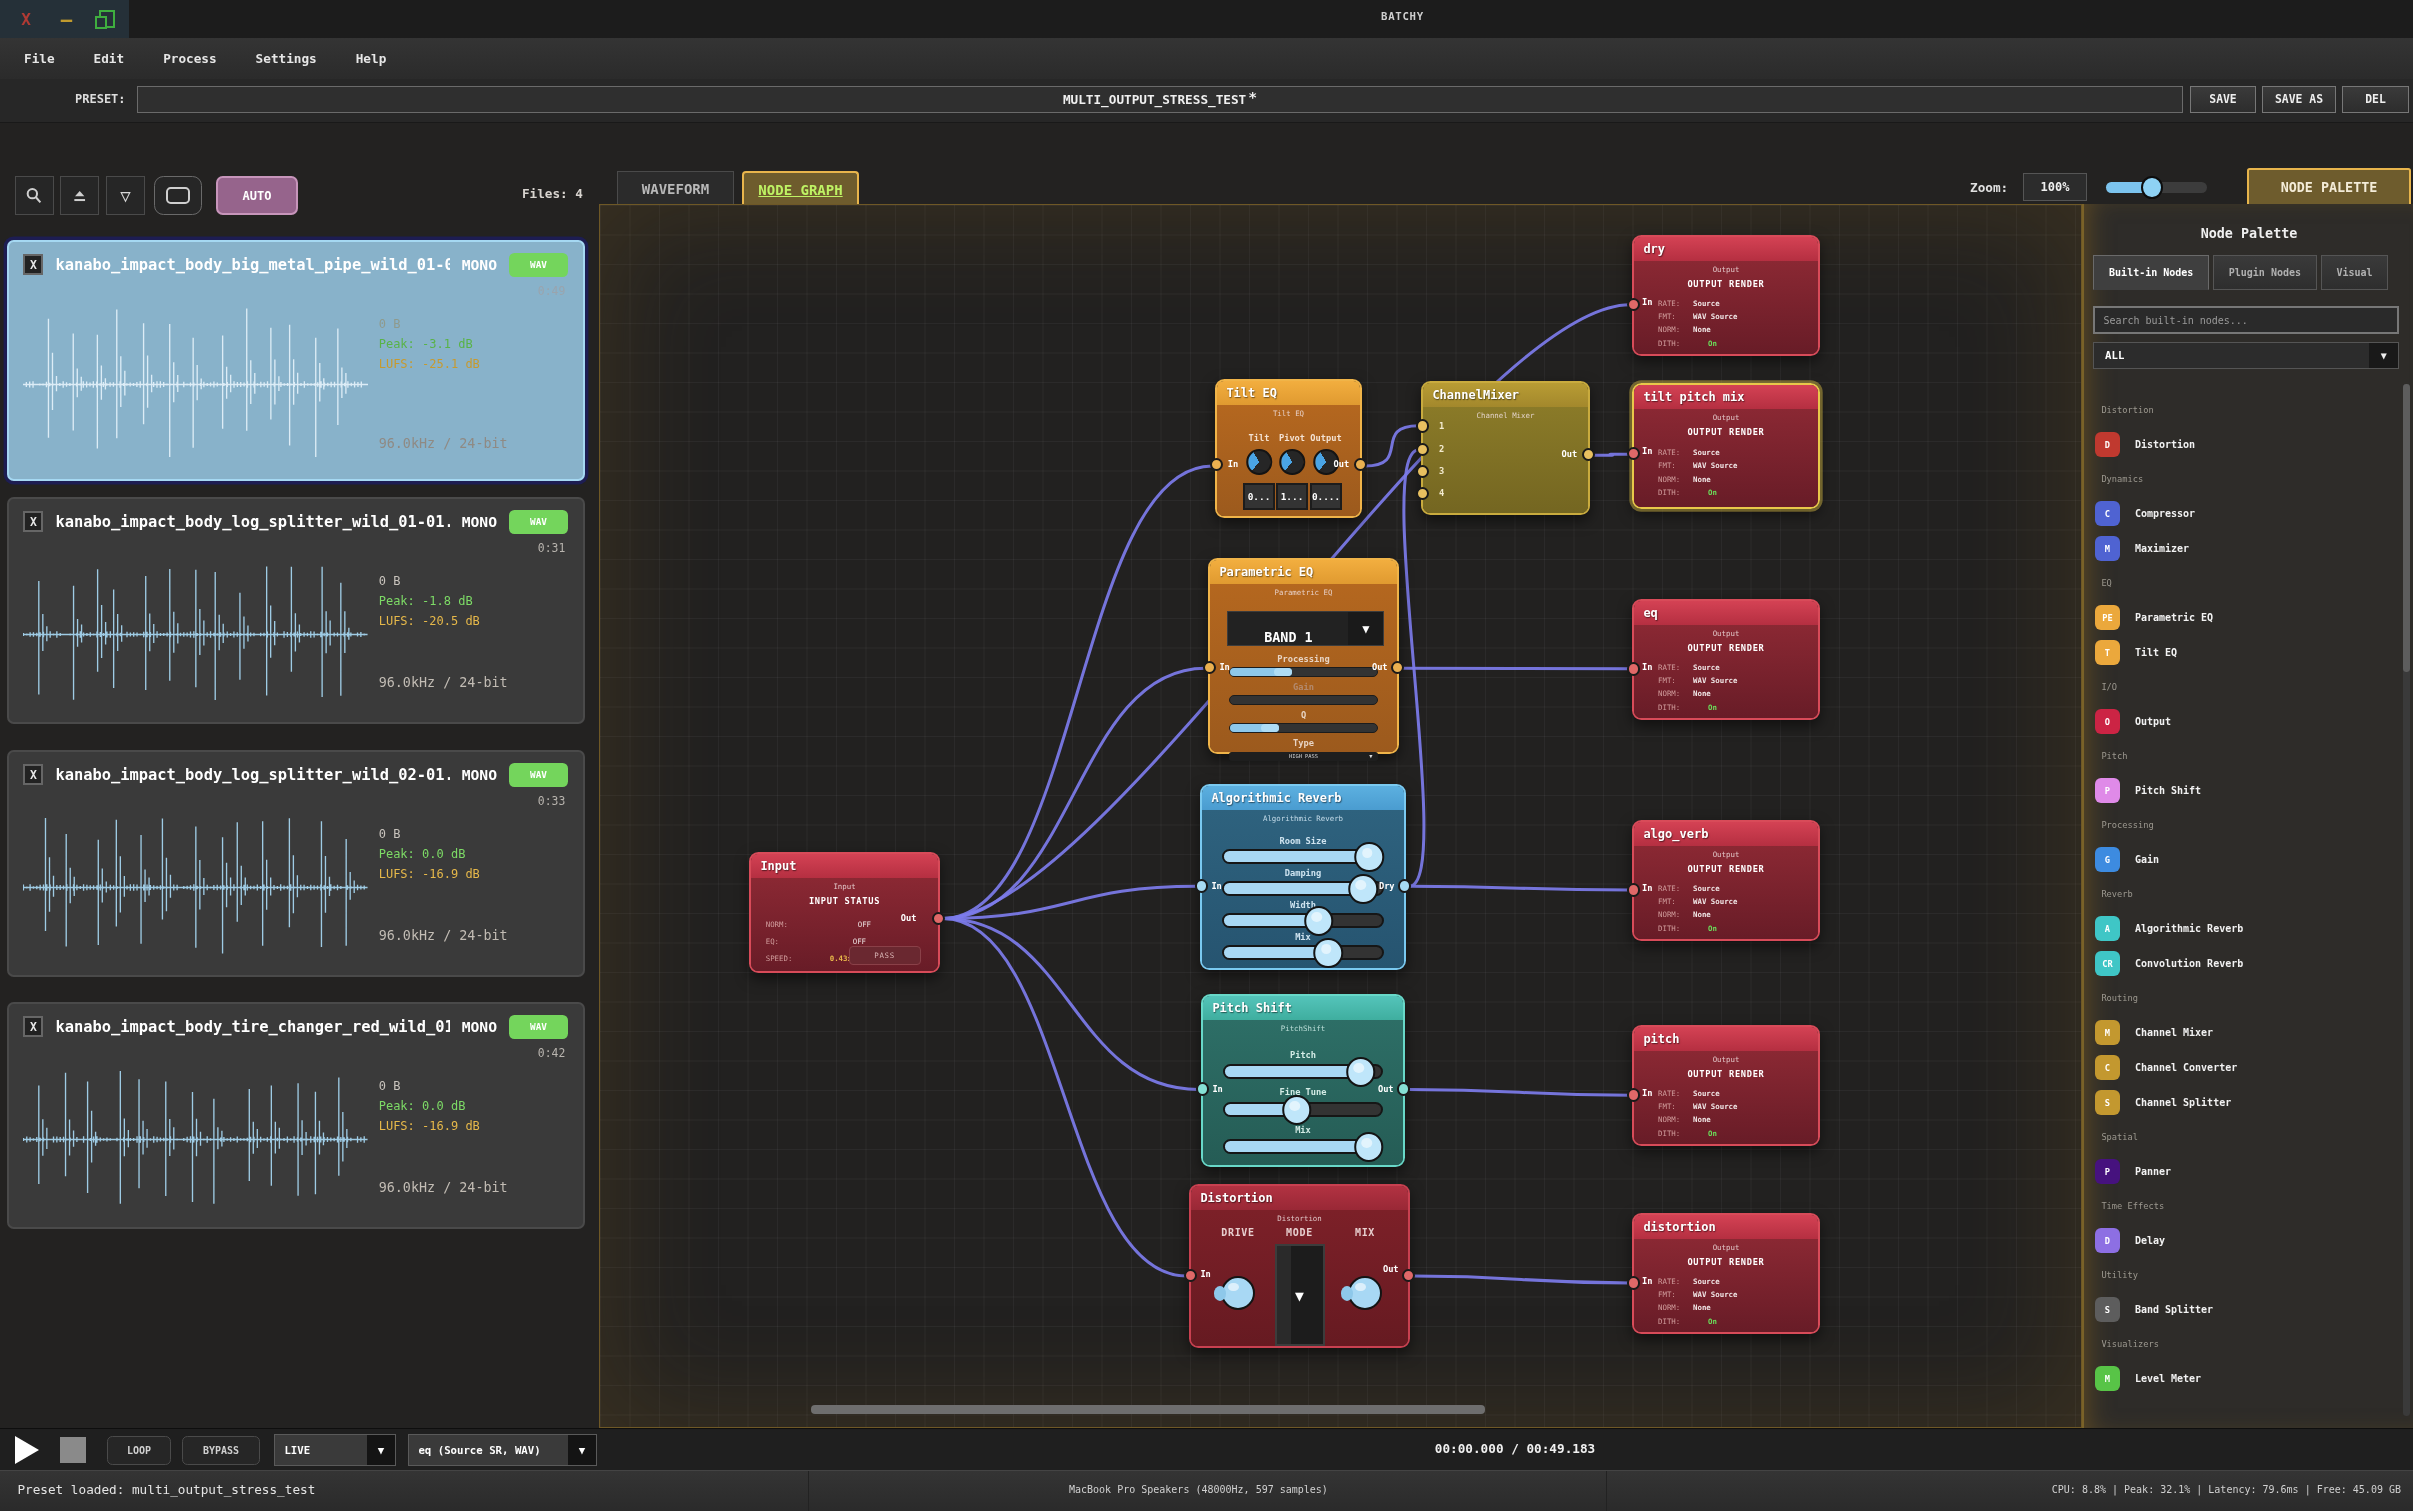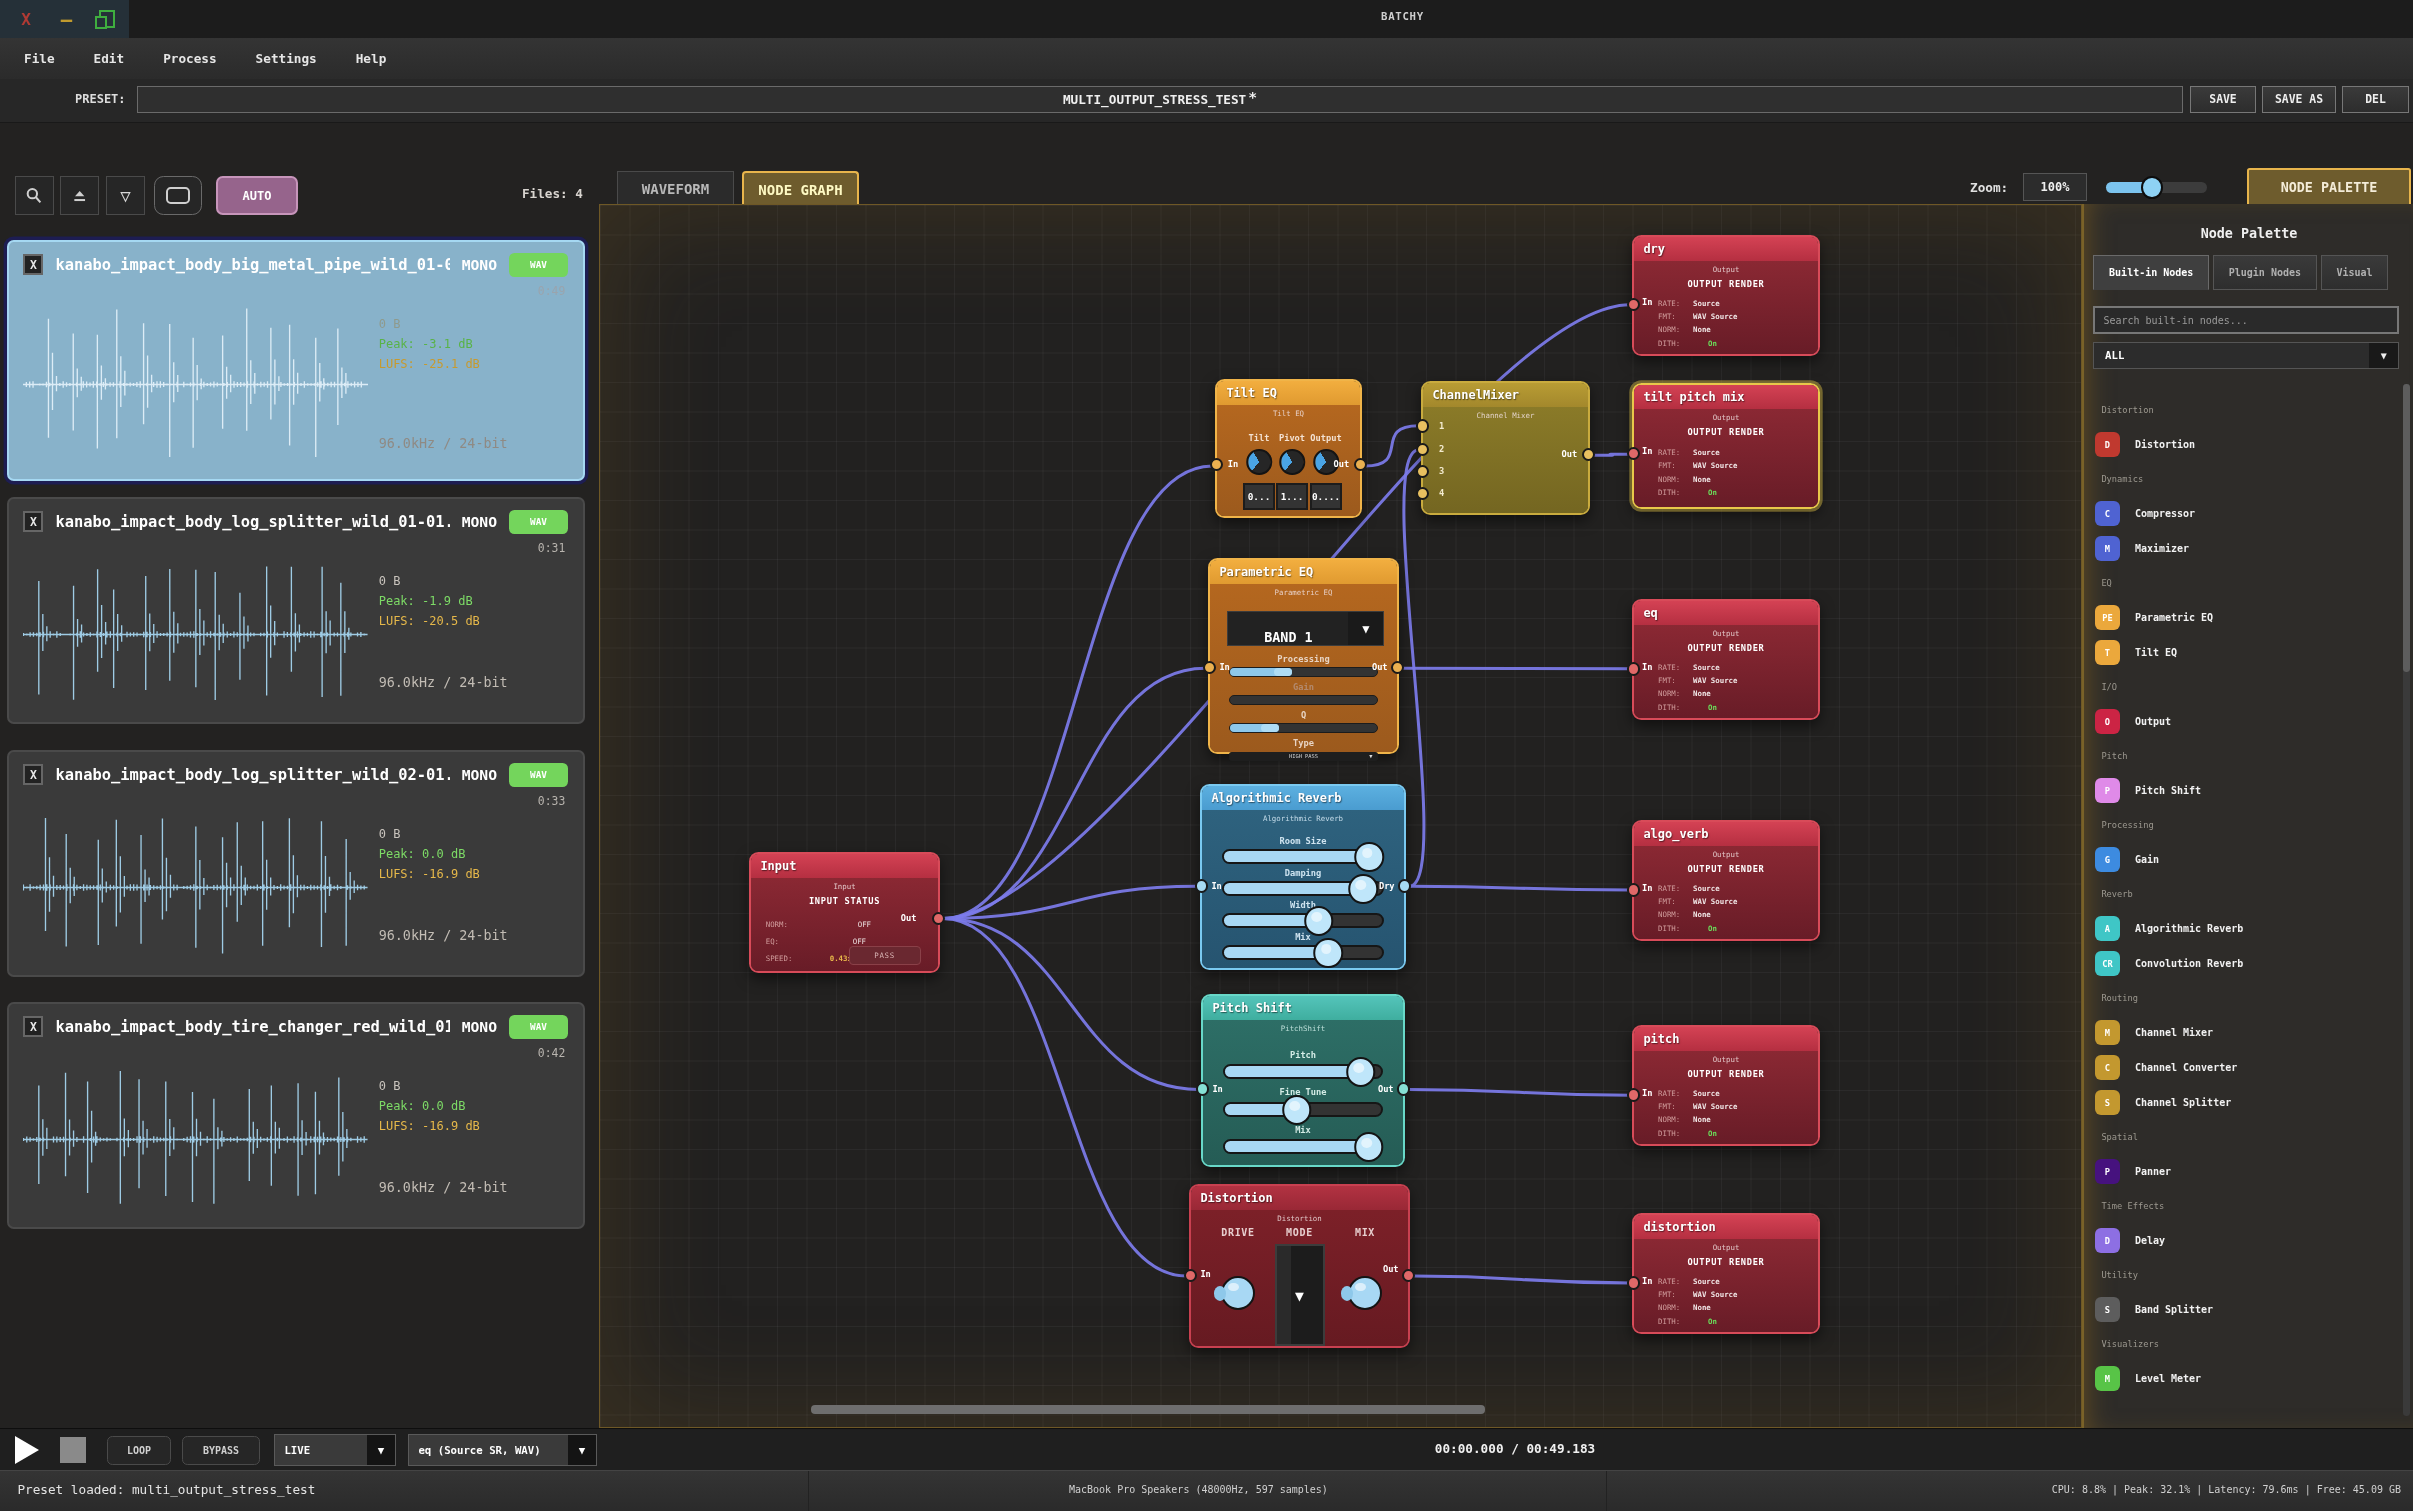--- a/index.html
+++ b/index.html
@@ -51,21 +51,21 @@
   .fileinfo{position:absolute;left:370px;top:72px;font-size:12px;line-height:20px;}
   .inf-size{color:#8f9a8c;} .card:not(.selected) .inf-size{color:#c9c4bd;}
   .inf-peak{color:#59b348;} .card:not(.selected) .inf-peak{color:#7ddb66;}
   .inf-lufs{color:#c79a2e;} .card:not(.selected) .inf-lufs{color:#e6b84a;}
   .spec{position:absolute;left:370px;font-size:13.4px;color:#8f8a84;}
   .card:not(.selected) .spec{color:#c2bcb4;}
 
   
   .gtab{position:absolute;top:171px;height:35px;box-sizing:border-box;display:flex;align-items:center;justify-content:center;font-size:14px;font-weight:bold;}
   #tab-waveform{left:617px;width:117px;background:#2b2b2b;border:1.3px solid #4a4a4a;color:#b8b8b8;}
-  #tab-nodegraph{left:742px;width:117px;background:#6e5c2d;border:2px solid #e8b54c;border-bottom:none;color:#fef9c3;border-radius:4px 4px 0 0;}
+  #tab-nodegraph{left:742px;width:117px;background:#6e5c2d;border:2px solid #e8b54c;border-bottom:none;color:#bef264;border-radius:4px 4px 0 0;text-decoration:underline;}
   .zoomlabel{position:absolute;left:1970px;top:180px;font-size:12.7px;font-weight:bold;color:#e0e0e0;}
   .zoomfield{position:absolute;left:2023px;top:173px;width:64px;height:28px;background:#2c2c2c;border:1.3px solid #555;box-sizing:border-box;display:flex;align-items:center;justify-content:center;font-size:12px;font-weight:bold;color:#f0f0f0;}
   .zoomslider{position:absolute;left:2106px;top:182px;width:101px;height:10.7px;background:#3c3c3c;border-radius:5.4px;}
   .zoomslider .zfill{position:absolute;left:0;top:0;width:44px;height:10.7px;background:#7cc4ee;border-radius:5.4px;}
   .zoomslider .zthumb{position:absolute;left:35px;top:-6px;width:21.5px;height:23px;background:#8ed2f4;border:2px solid #0d0d0d;border-radius:50%;box-sizing:border-box;}
   .palettebtn{position:absolute;left:2247px;top:168px;width:164px;height:39px;background:#6e5c2d;border:2px solid #e8b54c;box-sizing:border-box;display:flex;align-items:center;justify-content:center;font-size:13.4px;font-weight:bold;color:#f4ecd8;border-radius:2.7px 2.7px 0 0;}
 
   
   .canvas{position:absolute;left:599px;top:204px;width:1483px;height:1224px;background:#222120;
     background-image:linear-gradient(rgba(255,255,255,.045) 0.7px,transparent 0.7px),linear-gradient(90deg,rgba(255,255,255,.045) 0.7px,transparent 0.7px);
@@ -265,21 +265,21 @@
       <div class="fname">kanabo_impact_body_log_splitter_wild_01-01.wav</div>
       <div class="mono-tag">MONO</div>
       <div class="wavbadge">WAV</div>
     </div>
     <div class="dur">0:31</div>
     <svg class="wavesvg" width="345" height="147" viewBox="0 0 515 220">
         <path d="M0 110 L515 110 M0 107.65808917116374 L0 112.34191082883626 M5 108.65702146850526 L5 111.34297853149474 M10 106.71533285174519 L10 113.28466714825481 M15 106.7920010779053 L15 113.2079989220947 M20 107.36576027330011 L20 112.63423972669989 M25 106.56893274467438 L25 113.43106725532562 M30 105.77129190135747 L30 114.22870809864253 M35 106.18125099595636 L35 113.81874900404364 M40 105.0906137926504 L40 114.9093862073496 M45 108.66634170245379 L45 111.33365829754621 M50 105.16818839218467 L50 114.83181160781533 M55 107.89593180641532 L55 112.10406819358468 M60 108.85642507020384 L60 111.14357492979616 M65 108.98159542959183 L65 111.01840457040817 M70 108.66150004696101 L70 111.33849995303899 M75 108.20695775654167 L75 111.79304224345833 M80 107.53147594351321 L80 112.46852405648679 M85 105.08974726684391 L85 114.91025273315609 M90 107.1208231523633 L90 112.8791768476367 M95 107.7898079790175 L95 112.2101920209825 M100 106.58389088511467 L100 113.41610911488533 M105 108.4216820243746 L105 111.5783179756254 M110 105.59238674491644 L110 114.40761325508356 M115 106.22669921815395 L115 113.77330078184605 M120 107.84749616216868 L120 112.15250383783132 M125 105.50444389972836 L125 114.49555610027164 M130 105.17138026375324 L130 114.82861973624676 M135 107.36150267068297 L135 112.63849732931703 M140 106.83102472126484 L140 113.16897527873516 M145 107.2733690040186 L145 112.7266309959814 M150 108.95646333415061 L150 111.04353666584939 M155 105.76831492222846 L155 114.23168507777154 M160 107.06734191253781 L160 112.93265808746219 M165 106.60548522416502 L165 113.39451477583498 M170 106.85085314884782 L170 113.14914685115218 M175 108.50449093896896 L175 111.49550906103104 M180 105.84458922594786 L180 114.15541077405214 M185 105.80868481658399 L185 114.19131518341601 M190 106.21815703622997 L190 113.78184296377003 M195 106.19143282901496 L195 113.80856717098504 M200 105.23543579410762 L200 114.76456420589238 M205 107.74525895994157 L205 112.25474104005843 M210 107.75268915761262 L210 112.24731084238738 M215 107.10301510803401 L215 112.89698489196599 M220 105.8002618951723 L220 114.1997381048277 M225 106.82129469327629 L225 113.17870530672371 M230 108.13703525345773 L230 111.86296474654227 M235 107.19930956419557 L235 112.80069043580443 M240 106.76474159490317 L240 113.23525840509683 M245 107.01000164728612 L245 112.98999835271388 M250 105.5200237063691 L250 114.4799762936309 M255 105.03438005410135 L255 114.96561994589865 M260 107.7363695371896 L260 112.2636304628104 M265 107.70910420455039 L265 112.29089579544961 M270 105.7709224075079 L270 114.2290775924921 M275 106.80173601116985 L275 113.19826398883015 M280 105.31904862262309 L280 114.68095137737691 M285 107.51836775708944 L285 112.48163224291056 M290 108.29270430654287 L290 111.70729569345713 M295 106.61496736947447 L295 113.38503263052553 M300 107.00656284950674 L300 112.99343715049326 M305 105.57227984350175 L305 114.42772015649825 M310 107.67664673458785 L310 112.32335326541215 M315 105.49862192291766 L315 114.50137807708234 M320 106.74755989294499 L320 113.25244010705501 M325 107.91382403671741 L325 112.08617596328259 M330 107.01988235395402 L330 112.98011764604598 M335 107.24848042987287 L335 112.75151957012713 M340 106.84325699787587 L340 113.15674300212413 M345 107.29853617399931 L345 112.70146382600069 M350 108.70912896562368 L350 111.29087103437632 M355 107.47080514766276 L355 112.52919485233724 M360 107.45150324236602 L360 112.54849675763398 M365 105.34360496047884 L365 114.65639503952116 M370 105.9544821344316 L370 114.0455178655684 M375 106.13591416273266 L375 113.86408583726734 M380 107.03895892761648 L380 112.96104107238352 M385 108.71729333978146 L385 111.28270666021854 M390 105.2769893007353 L390 114.7230106992647 M395 106.29123799968511 L395 113.70876200031489 M400 106.79299355018884 L400 113.20700644981116 M405 107.14776969421655 L405 112.85223030578345 M410 105.5676468834281 L410 114.4323531165719 M415 107.62495801784098 L415 112.37504198215902 M420 106.48718129098415 L420 113.51281870901585 M425 107.25393165275455 L425 112.74606834724545 M430 105.27571764867753 L430 114.72428235132247 M435 105.56579184532166 L435 114.43420815467834 M440 108.61417839396745 L440 111.38582160603255 M445 105.76428670808673 L445 114.23571329191327 M450 107.44099226407707 L450 112.55900773592293 M455 106.9809582028538 L455 113.0190417971462 M460 108.8050683774054 L460 111.1949316225946 M465 106.91687592305243 L465 113.08312407694757 M470 107.11795520409942 L470 112.88204479590058 M475 105.06688031647354 L475 114.93311968352646 M480 106.7807594453916 L480 113.2192405546084 M485 106.8007107116282 L485 113.1992892883718 M490 107.12412239797413 L490 112.87587760202587 M495 108.80486380495131 L495 111.19513619504869 M500 107.08527803886682 L500 112.91472196113318 M505 106.07830348797143 L505 113.92169651202857 M510 108.60090225562453 L510 111.39909774437547 M23 29.75024650417268 L23 199.81477344304324 M29 79.27489431961321 L29 134.58008454430944 M35 97.49637060081298 L35 120.00290351934962 M75 37.065080065913506 L75 207.57192781500518 M81 86.87294133399574 L81 128.5016469328034 M87 95.21148252282433 L87 121.83081398174055 M111 12.414744419381009 L111 165.66811338149012 M117 65.85811889858584 L117 145.31350488113134 M123 91.44419852815861 L123 124.84464117747311 M135 42.52036423195152 L135 190.20680215254424 M141 79.32920278582557 L141 134.53663777133954 M147 96.2092638073019 L147 121.03258895415848 M183 22.265649663880453 L183 193.20908674754202 M189 78.44166580800272 L189 135.24666735359781 M195 94.17216024651343 L195 122.66227180278926 M219 11.80035933703185 L219 179.05792665936053 M225 75.91655889237165 L225 137.2667528861027 M231 93.25214790114458 L231 123.39828167908433 M258 12.941275261901325 L258 188.85278987184165 M264 71.835427388026 L264 140.5316580895792 M270 89.18847928164476 L270 126.64921657468419 M287 16.341616173535584 L287 208.17384551398456 M293 80.480587279726 L293 133.6155301762192 M299 94.0202513130279 L299 122.78379894957769 M324 47.56082942891865 L324 177.57836127996444 M330 83.23573059351263 L330 131.4114155251899 M336 96.67437223842296 L336 120.66050220926164 M364 8.286323940493162 L364 201.4378879700601 M370 66.51722399443392 L370 144.78622080445285 M376 89.98296298622053 L376 126.01362961102357 M401 8.456208083406096 L401 165.89629856169222 M407 78.16210575364244 L407 135.47031539708604 M413 94.85323820895066 L413 122.11740943283948 M447 8.574900792054834 L447 203.5133414269239 M453 75.04344819737493 L453 137.96524144210005 M459 89.20757790222144 L459 126.63393767822285 M475 32.72235543459652 L475 201.48788006685675 M481 75.17175961350233 L481 137.86259230919813 M487 99.99771943553671 L487 118.00182445157063 " stroke="#9ecbe4" stroke-width="2" fill="none"></path>
       </svg>
     <div class="fileinfo">
       <div class="inf-size">0 B</div>
-      <div class="inf-peak">Peak: -1.9 dB</div>
+      <div class="inf-peak">Peak: -1.8 dB</div>
       <div class="inf-lufs">LUFS: -20.5 dB</div>
     </div>
     <div class="spec" style="top:176px;">96.0kHz / 24-bit</div>
   </div>
 
   <div class="card" style="top:750px;height:227px;">
     <div class="cardhead">
       <div class="chk">X</div>
       <div class="fname">kanabo_impact_body_log_splitter_wild_02-01.wav</div>
       <div class="mono-tag">MONO</div>

